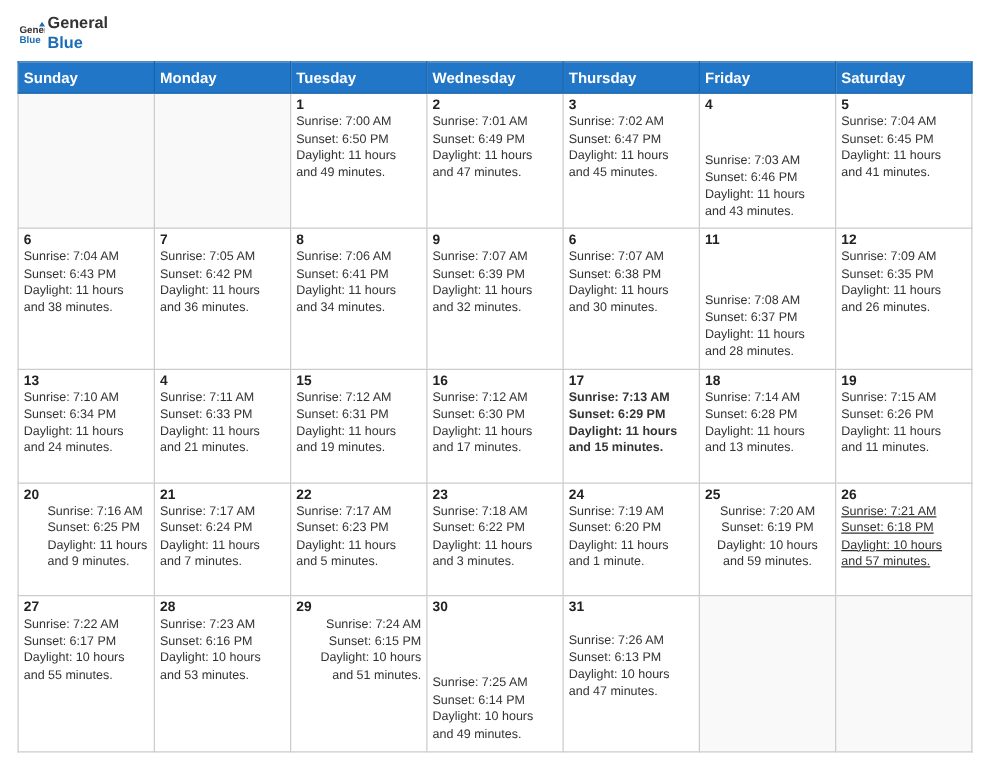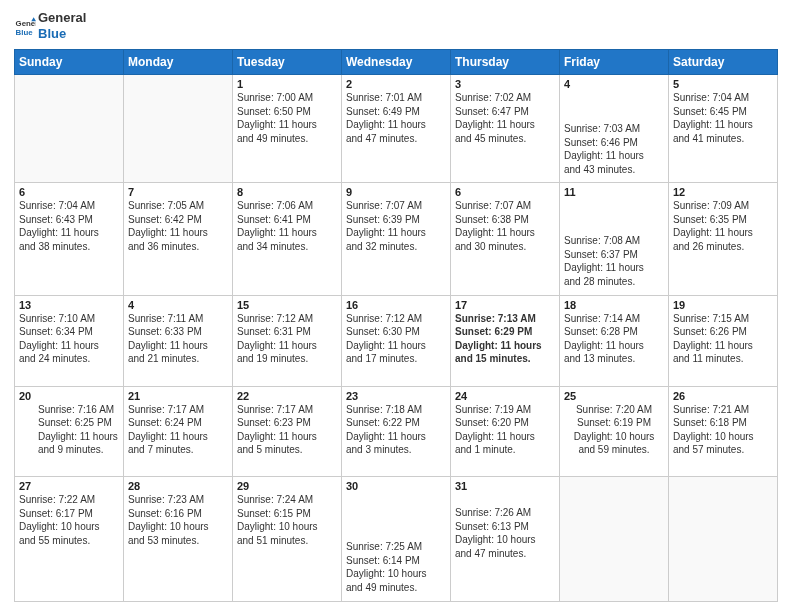--- a/index.html
+++ b/index.html
@@ -302,21 +302,21 @@
           </td>
           <td>
             <span class="day-num">25</span>
             <div class="day-info" style="white-space: pre-line; text-align: center;">Sunrise: 7:20 AM
 Sunset: 6:19 PM
 Daylight: 10 hours
 and 59 minutes.</div>
           </td>
           <td>
             <span class="day-num">26</span>
-            <div class="day-info" style="white-space: pre-line;">Sunrise: 7:21 AM
+            <div class="day-info" style="white-space: pre-line; text-decoration: underline;">Sunrise: 7:21 AM
 Sunset: 6:18 PM
 Daylight: 10 hours
 and 57 minutes.</div>
           </td>
         </tr>
         <tr>
           <td>
             <span class="day-num">27</span>
             <div class="day-info" style="white-space: pre-line;">Sunrise: 7:22 AM
 Sunset: 6:17 PM
@@ -325,21 +325,21 @@
           </td>
           <td>
             <span class="day-num">28</span>
             <div class="day-info" style="white-space: pre-line;">Sunrise: 7:23 AM
 Sunset: 6:16 PM
 Daylight: 10 hours
 and 53 minutes.</div>
           </td>
           <td>
             <span class="day-num">29</span>
-            <div class="day-info" style="white-space: pre-line;">Sunrise: 7:24 AM
+            <div class="day-info" style="white-space: pre-line; text-align: right;">Sunrise: 7:24 AM
 Sunset: 6:15 PM
 Daylight: 10 hours
 and 51 minutes.</div>
           </td>
           <td>
             <span class="day-num">30</span>
             <div class="day-info" style="white-space: pre-line; margin-top: 48px;">Sunrise: 7:25 AM
 Sunset: 6:14 PM
 Daylight: 10 hours
 and 49 minutes.</div>

